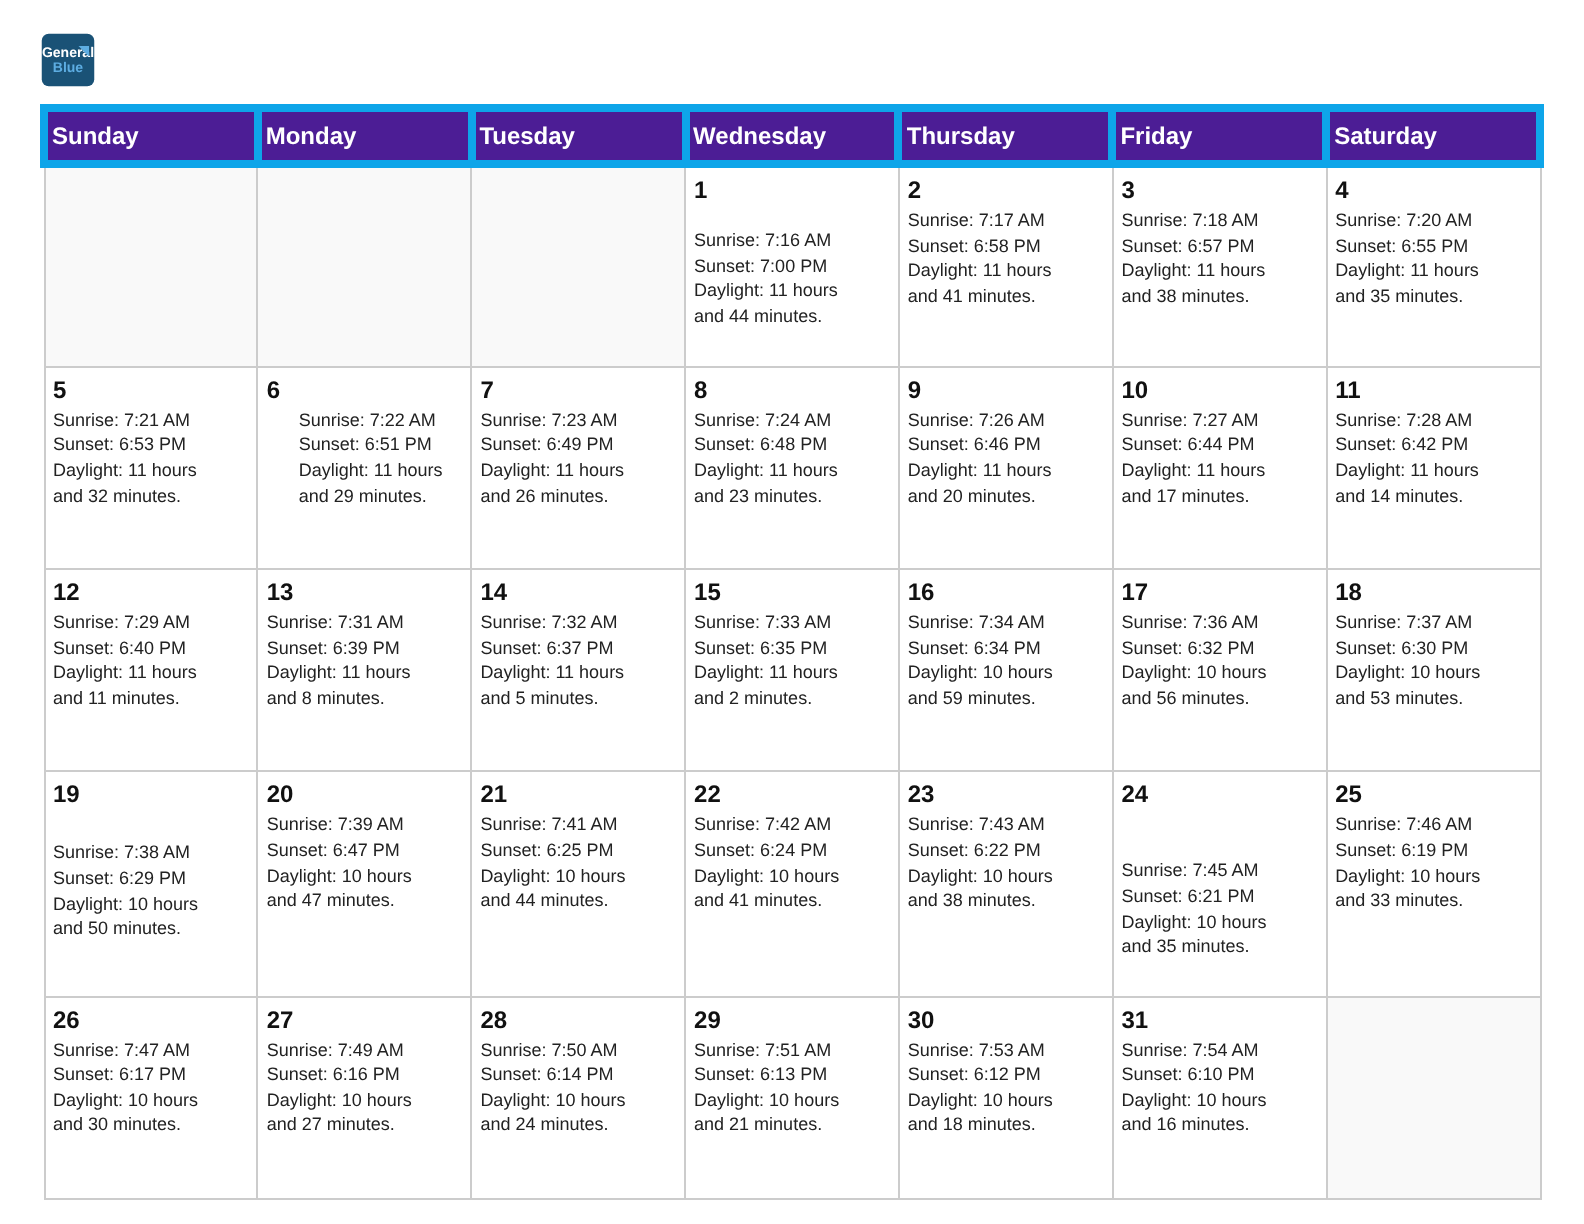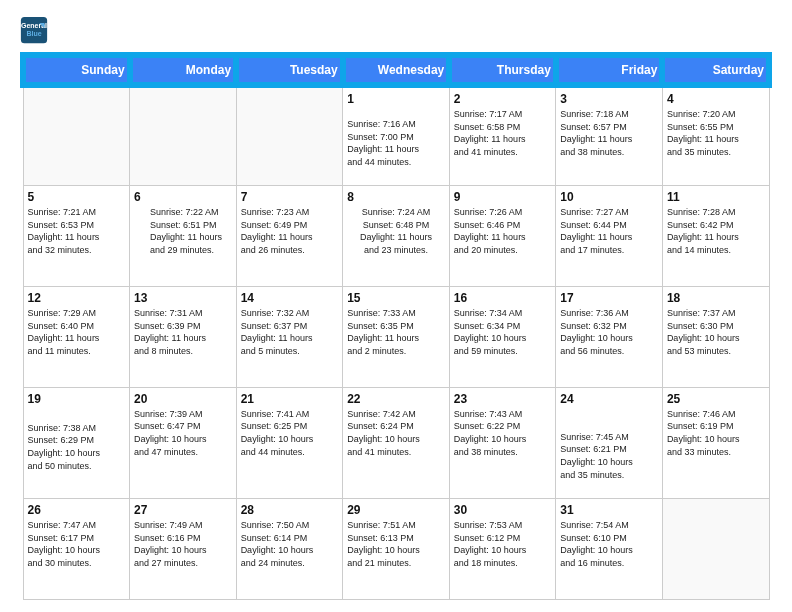--- a/index.html
+++ b/index.html
@@ -44,27 +44,27 @@
       font-size: 14px;
       color: #444;
     }
     .calendar {
       width: 100%;
       border-collapse: collapse;
       flex: 1;
       table-layout: fixed;
     }
     .calendar thead tr th {
-      background-color: #3b82f6;
+      background-color: #4c1d95;
       color: #fff;
       font-size: 12px;
       font-weight: bold;
-      text-align: right;
+      text-align: left;
       padding: 5px 2px;
-      border: 6px solid #0ea5e9;
+      border: 4px solid #0ea5e9;
     }
     .calendar tbody tr td {
       border: 1px solid #ccc;
       vertical-align: top;
       padding: 4px 4px 3px 4px;
       font-size: 9.5px;
       color: #222;
       height: 88px;
       background: #fff;
     }
@@ -169,21 +169,21 @@
           </td>
           <td>
             <div class="day-number">7</div>
             <div class="day-info" style="white-space: pre-line;">Sunrise: 7:23 AM
 Sunset: 6:49 PM
 Daylight: 11 hours
 and 26 minutes.</div>
           </td>
           <td>
             <div class="day-number">8</div>
-            <div class="day-info" style="white-space: pre-line; text-align: center;">Sunrise: 7:24 AM
+            <div class="day-info" style="white-space: pre-line;">Sunrise: 7:24 AM
 Sunset: 6:48 PM
 Daylight: 11 hours
 and 23 minutes.</div>
           </td>
           <td>
             <div class="day-number">9</div>
             <div class="day-info" style="white-space: pre-line;">Sunrise: 7:26 AM
 Sunset: 6:46 PM
 Daylight: 11 hours
 and 20 minutes.</div>

